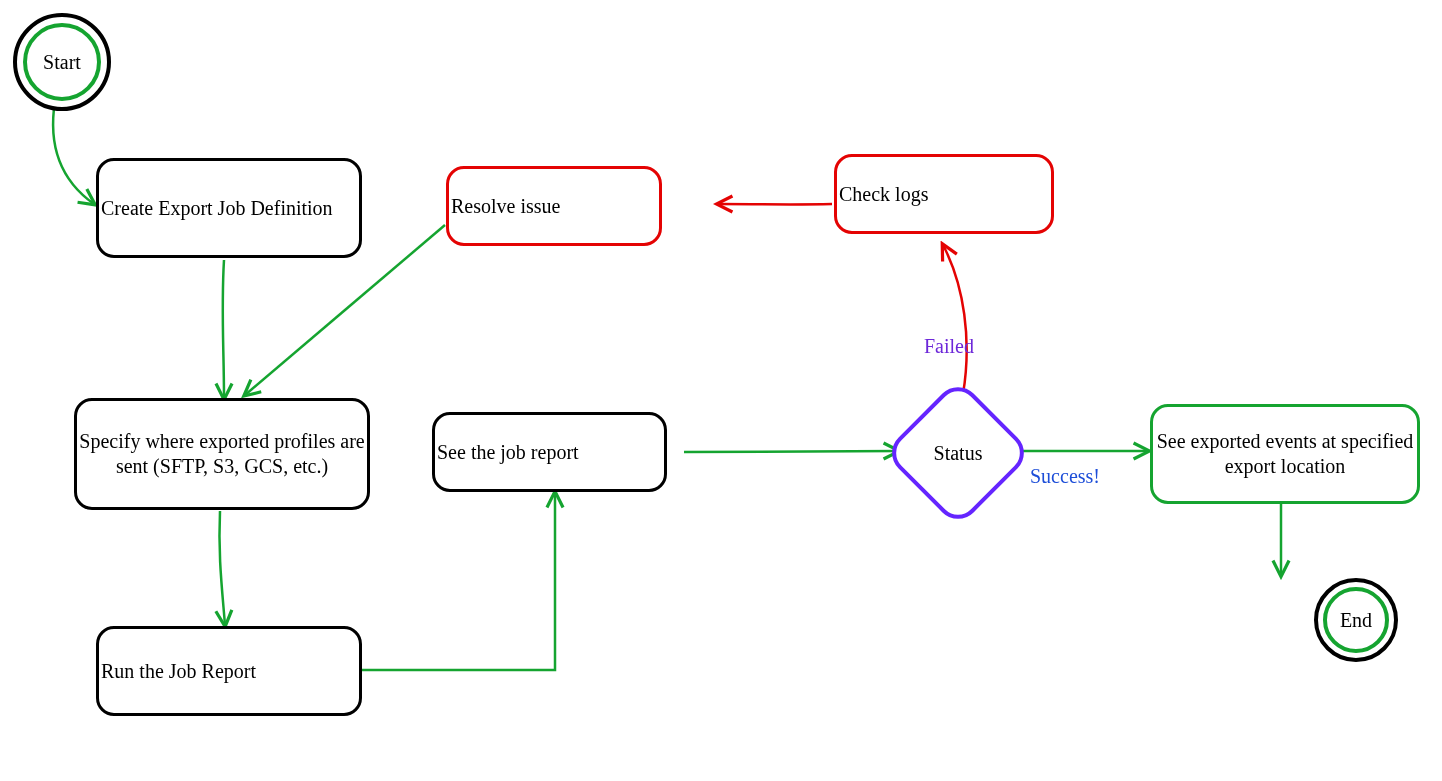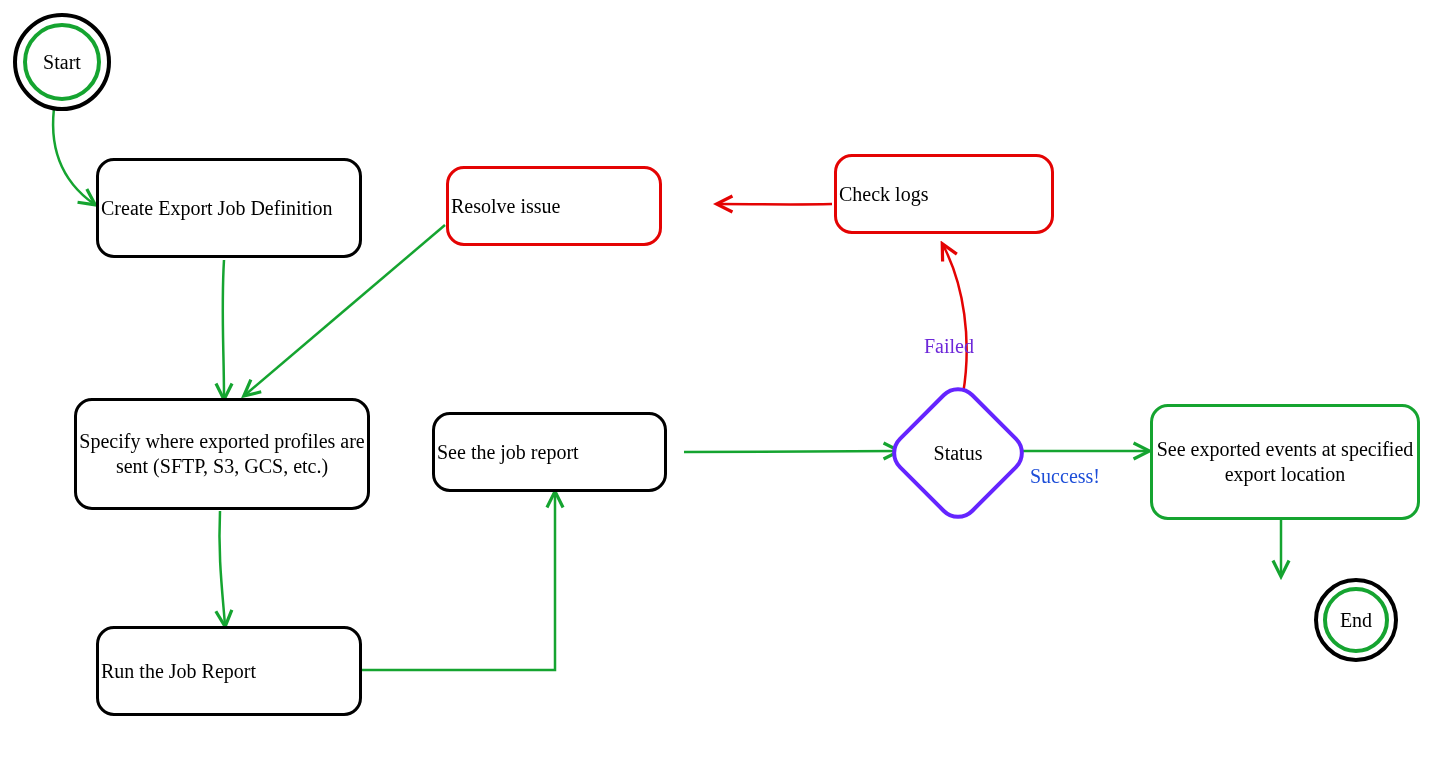--- a/index.html
+++ b/index.html
@@ -79,21 +79,21 @@
     <span>See the job report</span>
   </div>
 
   <div class="diamond-wrap" style="left:905px;top:400px;width:106px;height:106px">
     <div class="diamond"></div>
     <div class="diamond-label">
         <span>Status</span>
       </div>
   </div>
 
-  <div class="node rect green" style="left:1150px;top:404px;width:270px;height:116px">
+  <div class="node rect green" style="left:1150px;top:404px;width:270px;height:100px">
     <span>See exported events at specified export location</span>
   </div>
 
   <div class="node rect" style="left:96px;top:626px;width:266px;height:90px">
     <span>Run the Job Report</span>
   </div>
 
   <div class="term" style="left:1314px;top:578px;width:76px;height:76px">
     <div class="inner" style="left:5px;top:5px;right:5px;bottom:5px"></div>
     <span style="position:relative">End</span>

